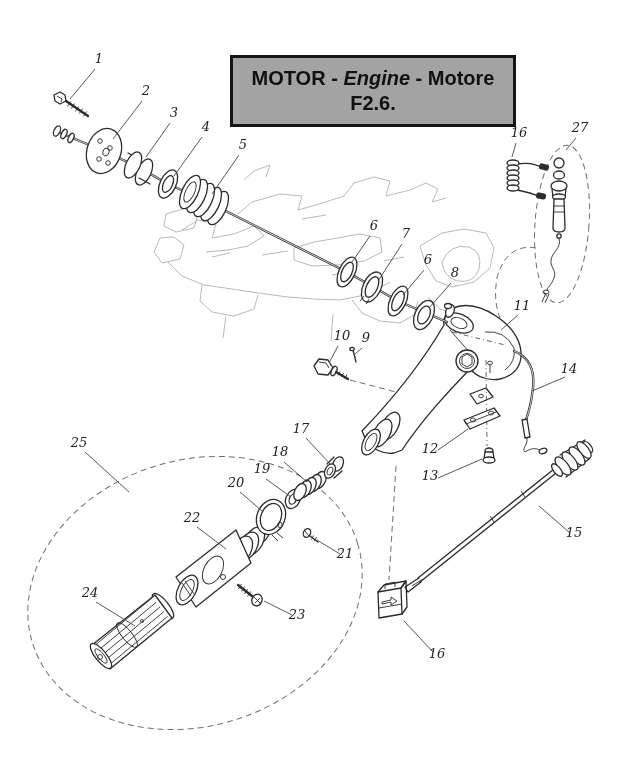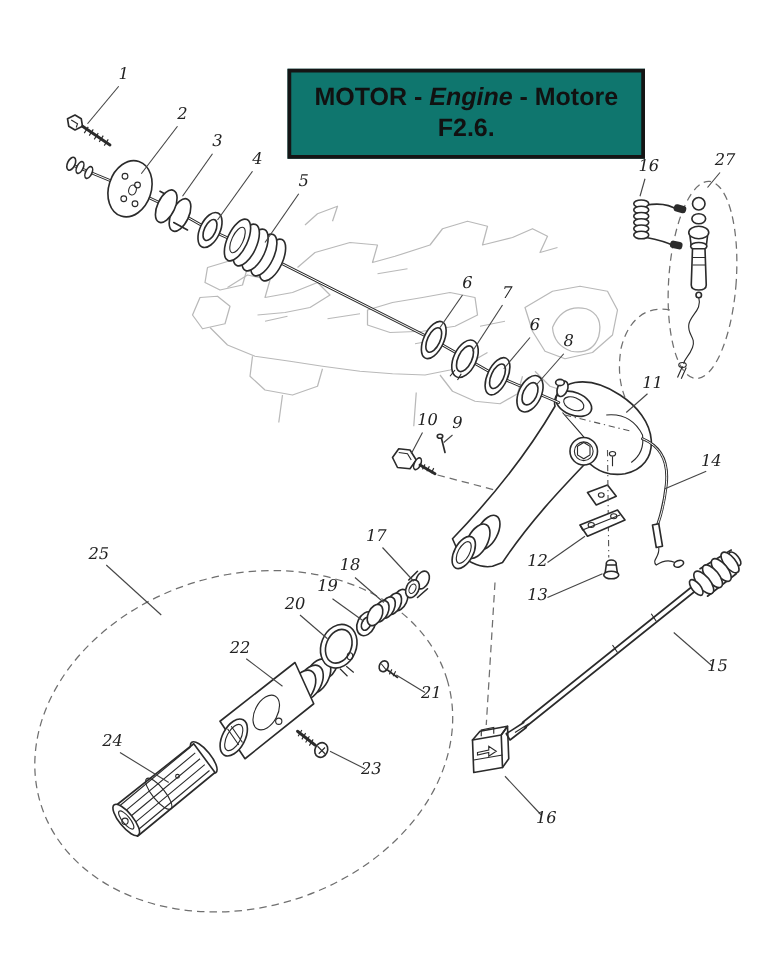--- a/index.html
+++ b/index.html
@@ -1,19 +1,19 @@
 <!DOCTYPE html>
 <html><head>
 <meta charset="utf-8">
 <style>
   html,body{margin:0;padding:0;background:#ffffff;}
   .stage{position:relative;width:622px;height:768px;background:#fff;overflow:hidden;
          font-family:"Liberation Sans",sans-serif;}
   .title-box{position:absolute;left:230px;top:55px;width:280px;height:66px;
-             border:3px solid #151515;background:#0f766e;display:flex;flex-direction:column;
+             border:3px solid #151515;background:#a3a3a3;display:flex;flex-direction:column;
              align-items:center;justify-content:center;line-height:1.25;}
   .title-line{font-size:20px;font-weight:bold;color:#111;white-space:pre;}
   .title-line .it{font-style:italic;}
   svg{position:absolute;left:0;top:0;}
   .ln{stroke:#2b2b2b;stroke-width:1.3;fill:none;stroke-linecap:round;stroke-linejoin:round;}
   .lnw{stroke:#2b2b2b;stroke-width:1.3;fill:#ffffff;stroke-linejoin:round;}
   .thin{stroke:#2b2b2b;stroke-width:0.9;fill:none;}
   .thick{stroke:#2b2b2b;stroke-width:2.3;fill:none;stroke-linecap:round;}
   .core{stroke:#ffffff;stroke-width:0.8;fill:none;stroke-linecap:round;}
   .faint{stroke:#b9b9b9;stroke-width:1;fill:none;stroke-linejoin:round;}

